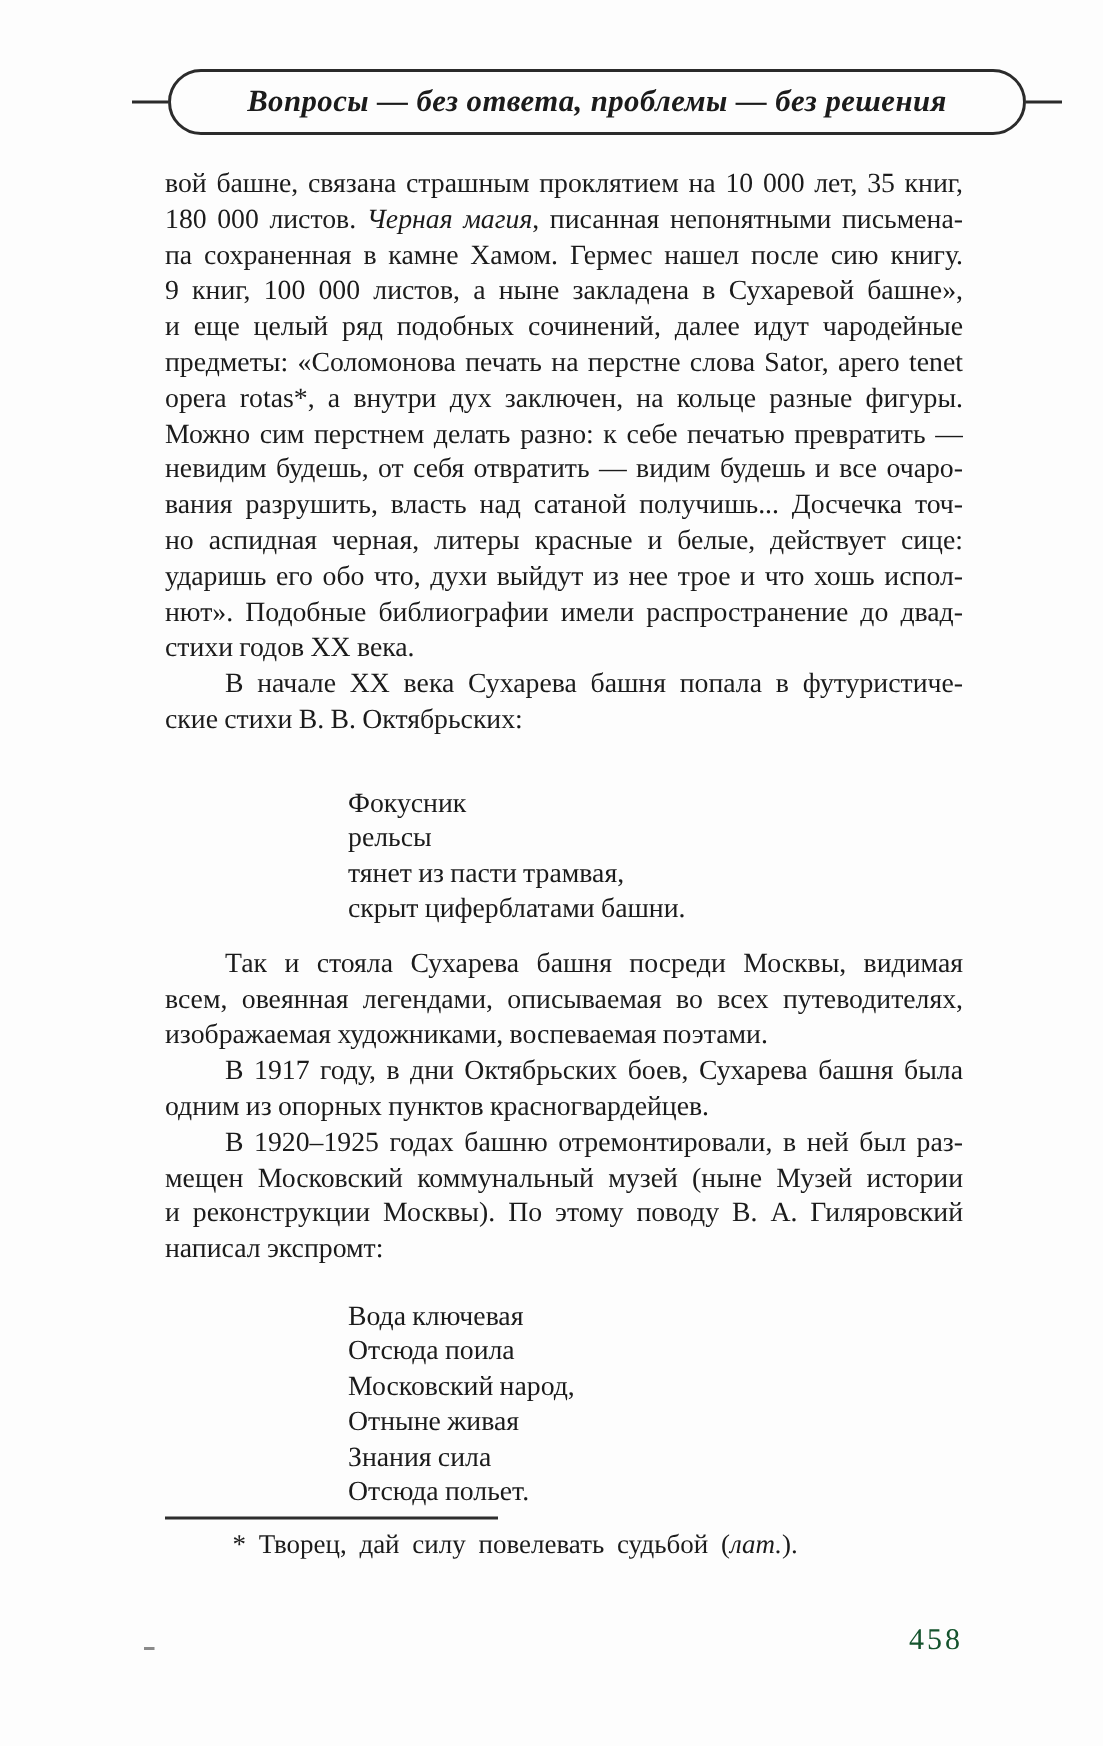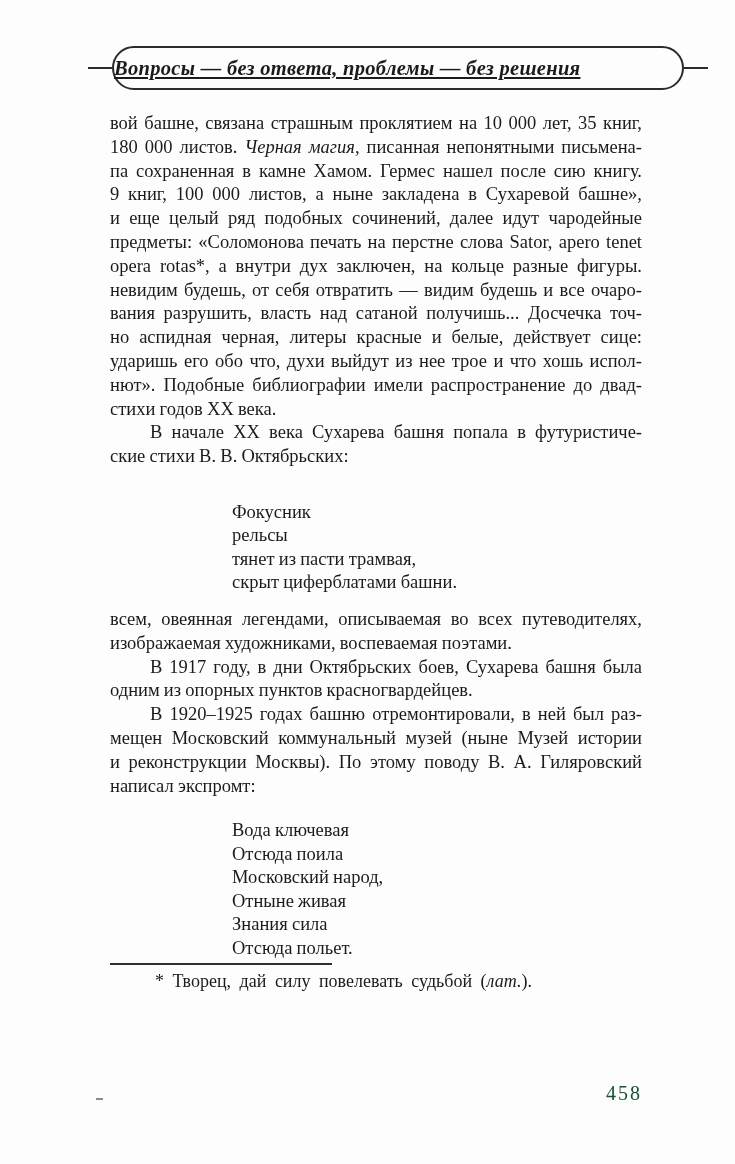--- a/index.html
+++ b/index.html
@@ -13,23 +13,22 @@
   }
   
   .page-header {
     position: absolute; top: 45px; left: 88px; width: 620px; height: 46px;
     display: flex; align-items: center;
   }
   .h-dash { width: 24px; height: 0; border-top: 2px solid #2b2b2b; }
   .pill {
     flex: 1; height: 40px;
     border: 2px solid #2b2b2b; border-radius: 22px;
-    display: flex; align-items: center; 
+    display: flex; align-items: center; justify-content: center;
     background: transparent;
-    text-decoration: underline;
   }
   .pill .title {
     font-style: italic; font-weight: bold;
     font-size: 20.5px; letter-spacing: 0.3px; white-space: nowrap;
   }
   
   .content {
     position: absolute; top: 112px; left: 110px; width: 532px;
     font-size: 18.5px; line-height: 23.8px;
     word-spacing: -0.4px;
@@ -80,38 +79,40 @@
 
 <div class="content" data-name="content">
     <div class="block paragraph" data-name="paragraph-continued">
       <div class="line" data-name="text-line"><span>вой башне, связана страшным проклятием на 10 000 лет, 35 книг,</span></div>
       <div class="line" data-name="text-line"><span>180 000 листов. </span><em>Черная магия</em><span>, писанная непонятными письмена-</span></div>
       <div class="line" data-name="text-line"><span>па сохраненная в камне Хамом. Гермес нашел после сию книгу.</span></div>
       <div class="line" data-name="text-line"><span>9 книг, 100 000 листов, а ныне закладена в Сухаревой башне»,</span></div>
       <div class="line" data-name="text-line"><span>и еще целый ряд подобных сочинений, далее идут чародейные</span></div>
       <div class="line" data-name="text-line"><span>предметы: «Соломонова печать на перстне слова Sator, apero tenet</span></div>
       <div class="line" data-name="text-line"><span>opera rotas*, а внутри дух заключен, на кольце разные фигуры.</span></div>
+      <div class="line" data-name="text-line"><span>Можно сим перстнем делать разно: к себе печатью превратить —</span></div>
       <div class="line" data-name="text-line"><span>невидим будешь, от себя отвратить — видим будешь и все очаро-</span></div>
       <div class="line" data-name="text-line"><span>вания разрушить, власть над сатаной получишь... Досчечка точ-</span></div>
       <div class="line" data-name="text-line"><span>но аспидная черная, литеры красные и белые, действует сице:</span></div>
       <div class="line" data-name="text-line"><span>ударишь его обо что, духи выйдут из нее трое и что хошь испол-</span></div>
       <div class="line" data-name="text-line"><span>нют». Подобные библиографии имели распространение до двад-</span></div>
       <div class="line last" data-name="text-line"><span>стихи годов XX века.</span></div>
     </div>
     <div class="block paragraph" data-name="paragraph-futurist">
       <div class="line ind" data-name="text-line"><span>В начале XX века Сухарева башня попала в футуристиче-</span></div>
       <div class="line last" data-name="text-line"><span>ские стихи В. В. Октябрьских:</span></div>
     </div>
     <div class="block verse" data-name="verse-mayakovsky">
       <div class="line" data-name="text-line"><span>Фокусник</span></div>
       <div class="line" data-name="text-line"><span>рельсы</span></div>
       <div class="line" data-name="text-line"><span>тянет из пасти трамвая,</span></div>
       <div class="line" data-name="text-line"><span>скрыт циферблатами башни.</span></div>
     </div>
     <div class="block paragraph" data-name="paragraph-after-verse">
+      <div class="line ind" data-name="text-line"><span>Так и стояла Сухарева башня посреди Москвы, видимая</span></div>
       <div class="line" data-name="text-line"><span>всем, овеянная легендами, описываемая во всех путеводителях,</span></div>
       <div class="line last" data-name="text-line"><span>изображаемая художниками, воспеваемая поэтами.</span></div>
     </div>
     <div class="block paragraph" data-name="paragraph-1917">
       <div class="line ind" data-name="text-line"><span>В 1917 году, в дни Октябрьских боев, Сухарева башня была</span></div>
       <div class="line last" data-name="text-line"><span>одним из опорных пунктов красногвардейцев.</span></div>
     </div>
     <div class="block paragraph" data-name="paragraph-1920">
       <div class="line ind" data-name="text-line"><span>В 1920–1925 годах башню отремонтировали, в ней был раз-</span></div>
       <div class="line" data-name="text-line"><span>мещен Московский коммунальный музей (ныне Музей истории</span></div>

